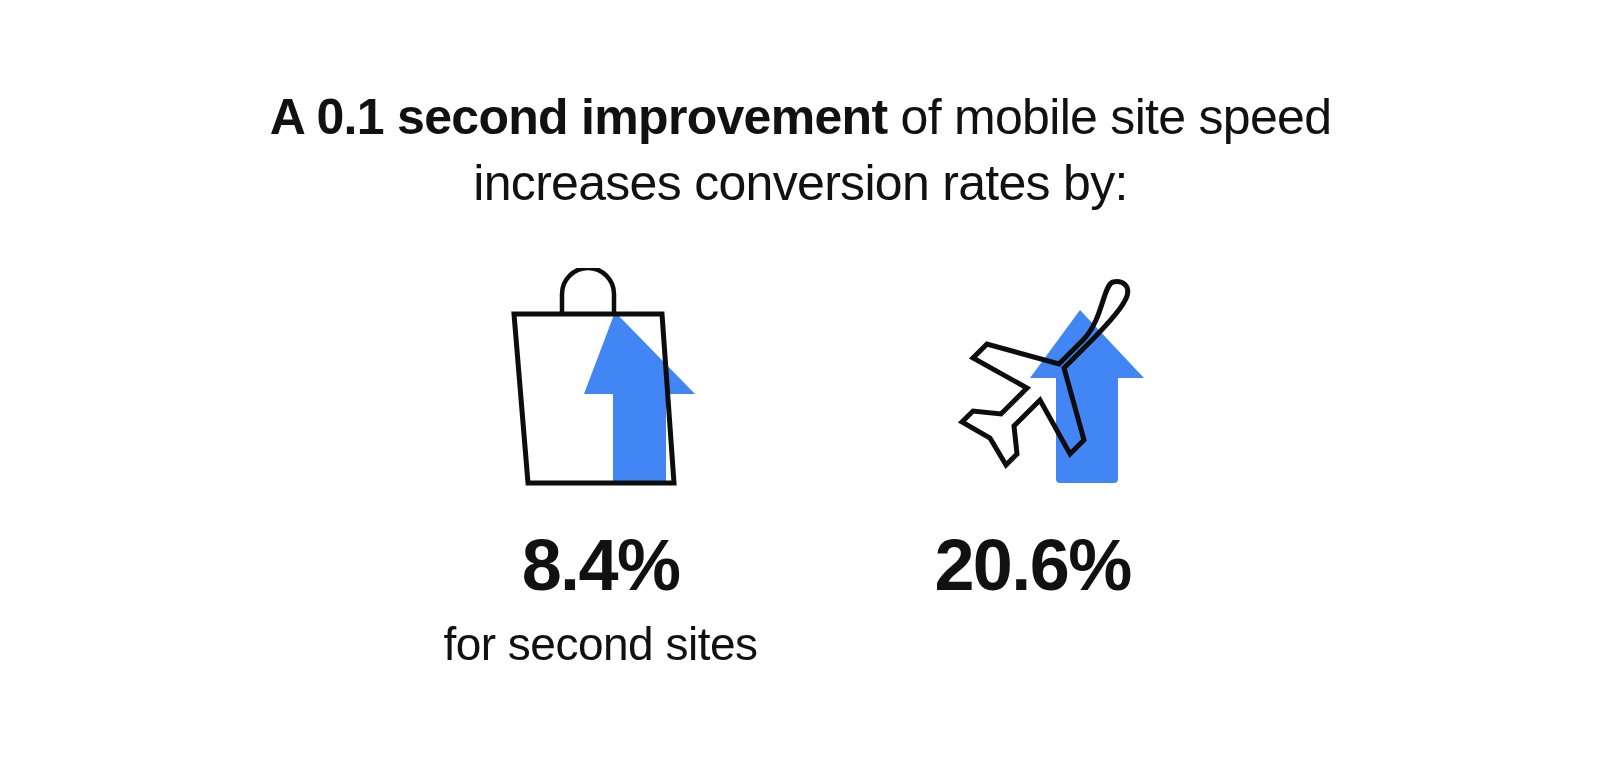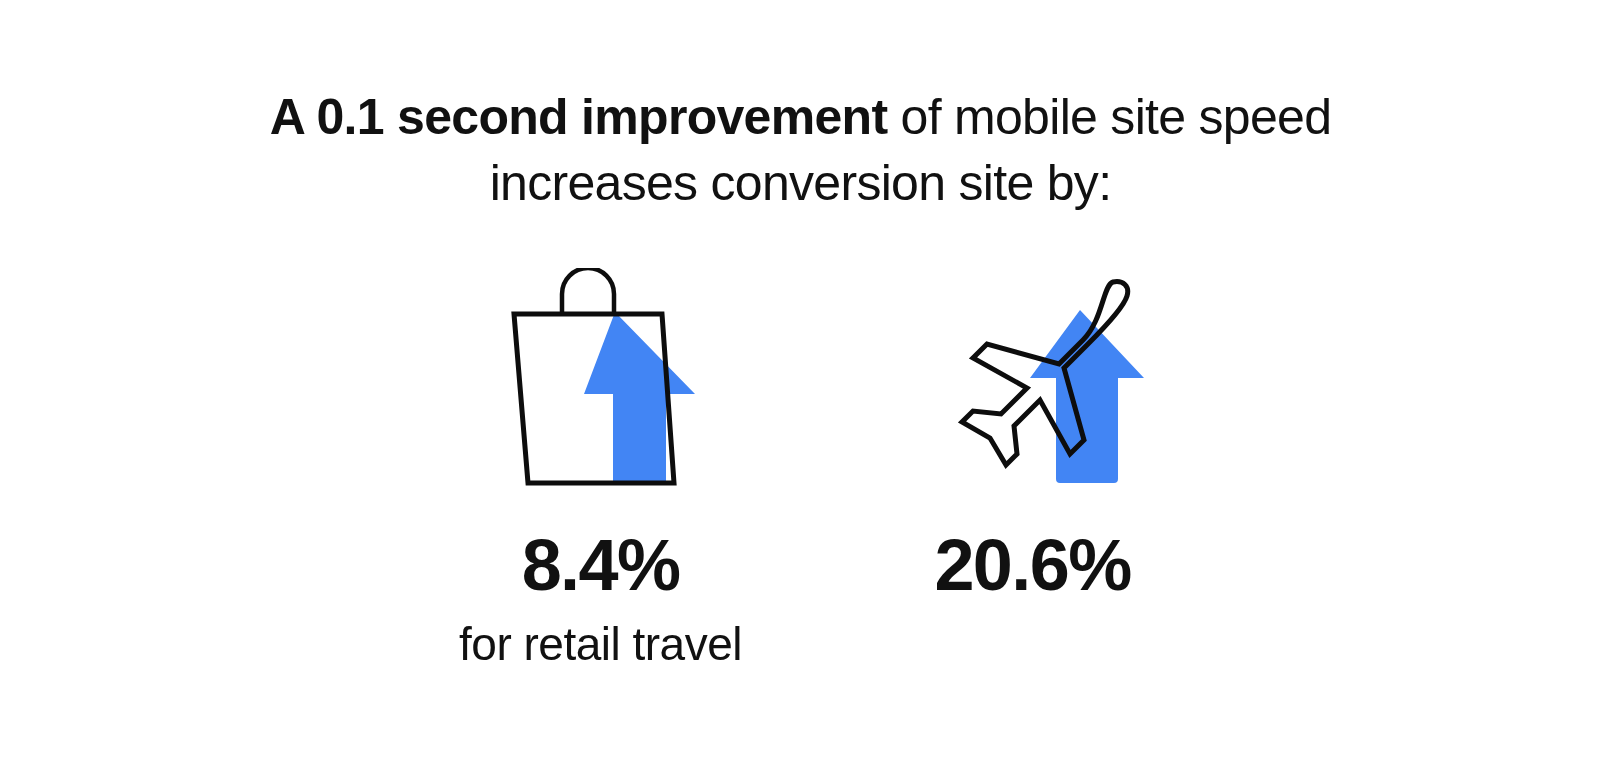--- a/index.html
+++ b/index.html
@@ -87,38 +87,38 @@
     white-space: nowrap;
   }
 </style>
 </head>
 <body>
 
 <div class="infographic">
 
   <div class="headline">
     <span class="headline-line"><span class="strong">A 0.1 second improvement</span><span> of mobile site speed</span></span>
-    <span class="headline-line">increases conversion site by:</span>
+    <span class="headline-line">increases conversion rates by:</span>
   </div>
 
   <div class="stats-row">
 
     <div class="stat-block">
       <div class="stat-icon">
         <svg width="210" height="225" viewBox="0 0 210 225">
 
           <path d="M119 44 L199 126 L170 126 L170 215 L117 215 L117 126 L88 126 Z" fill="#4285f4"></path>
 
           <path d="M66 46 L66 26 A26 26 0 0 1 118 26 L118 46" fill="none" stroke="#0d0d0d" stroke-width="4.5"></path>
 
           <path d="M18 46 L166 46 L178 215 L32 215 Z" fill="none" stroke="#0d0d0d" stroke-width="5" stroke-linejoin="miter"></path>
         </svg>
       </div>
       <div class="stat-value">8.4%</div>
-      <div class="stat-label">for retail travel</div>
+      <div class="stat-label">for second sites</div>
     </div>
 
     <div class="stat-block">
       <div class="stat-icon">
         <svg width="230" height="225" viewBox="0 0 230 225">
 
           <path d="M162 42 L226 110 L200 110 L200 211 Q200 215 196 215 L142 215 Q138 215 138 211 L138 110 L112 110 Z" fill="#4285f4"></path>
 
           <path d="M195 14
                    C205 12 212 18 209 28

